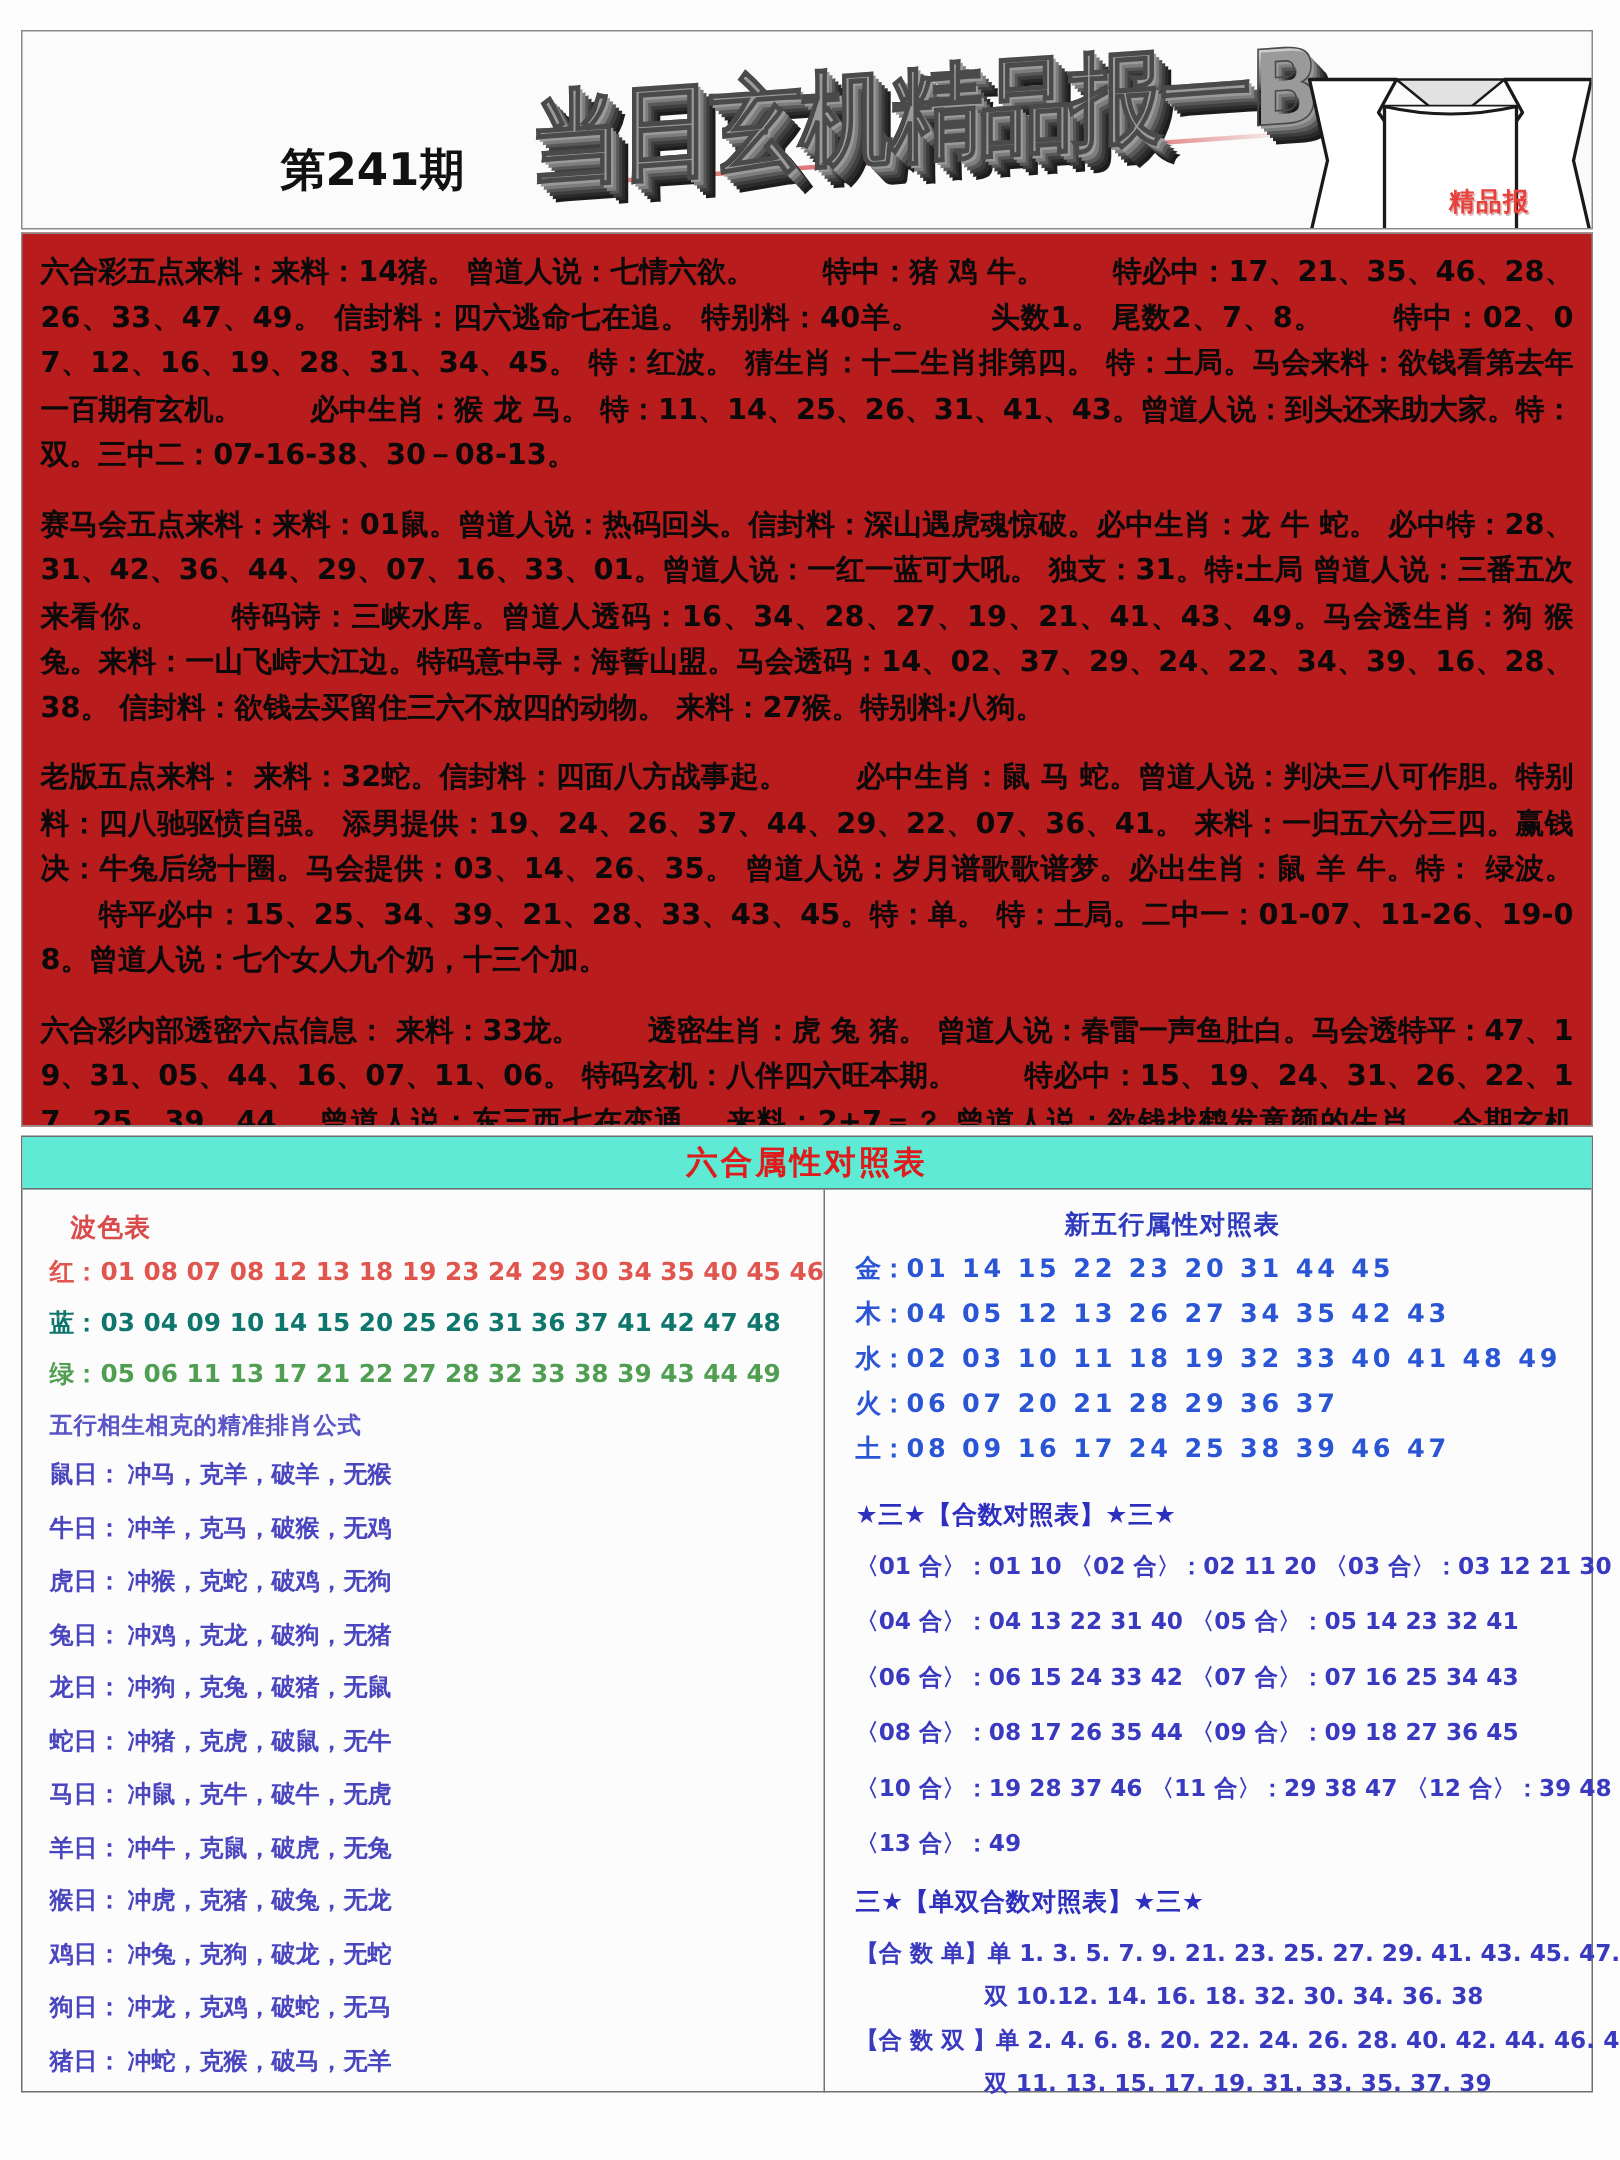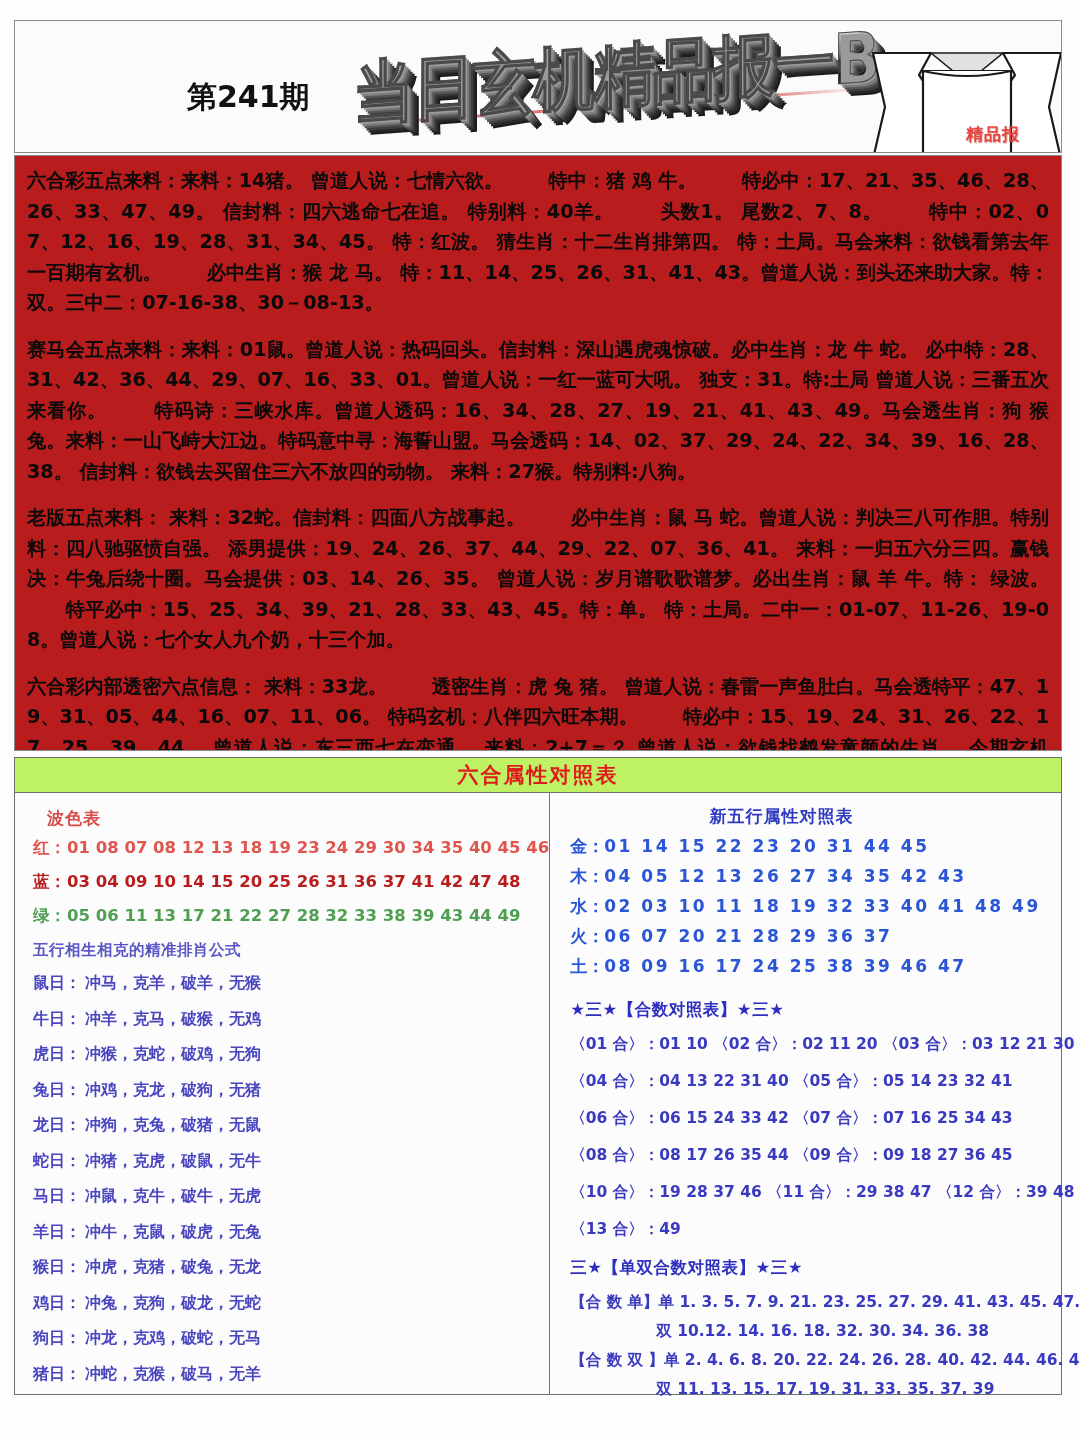--- a/index.html
+++ b/index.html
@@ -17,21 +17,21 @@
 
   
   .header{
     position:absolute;left:14px;top:20px;width:1048px;height:133px;
     border:1px solid #8a8a8a;
     background:#fbfbfb;
     box-sizing:border-box;
     overflow:hidden;
   }
   .issue-no{
-    position:absolute;left:172px;top:56px;
+    position:absolute;left:172px;top:72px;
     font-size:30px;font-weight:bold;letter-spacing:0px;
     color:#111;
     font-family:"DejaVu Sans","Liberation Sans",sans-serif;
   }
   .last-result{
     position:absolute;left:62px;top:113px;
     font-size:20px;font-weight:bold;color:#e11515;
     white-space:nowrap;
     font-family:"DejaVu Sans","Liberation Sans",sans-serif;
   }
@@ -105,34 +105,34 @@
     position:absolute;left:14px;top:757px;width:1048px;height:638px;
     border:1px solid #6f6f6f;
     background:#fcfcfc;
     box-sizing:border-box;
   }
   .tbl-title{
     height:34px;line-height:34px;text-align:center;
     font-size:21px;font-weight:bold;color:#e01b1b;
     border-bottom:1px solid #6f6f6f;
     letter-spacing:2px;
-    background:#bef264;
+    background:#5eead4;
   }
   .cols{display:flex;height:602px;}
   .col-l{width:536px;box-sizing:border-box;border-right:1px solid #737373;padding:10px 0 0 18px;}
   .col-r{flex:1;box-sizing:border-box;padding:6px 0 0 20px;}
 
   .wave-title{
     font-size:17px;font-weight:bold;color:#d94a4a;margin:4px 0 8px 14px;
     letter-spacing:1px;
   }
   .wave-row{font-size:16.5px;font-weight:bold;margin:0 0 14px 0;line-height:20px;white-space:nowrap;}
   .wave-row .lbl{display:inline-block;width:34px;}
   .w-red{color:#e0564f;}
-  .w-blue{color:#b91c1c;}
+  .w-blue{color:#0f766e;}
   .w-green{color:#4f9e52;}
 
   .formula-title{
     font-size:15.5px;font-weight:bold;color:#5a56c8;margin:10px 0 12px 0;letter-spacing:.5px;
   }
   .formula-row{
     font-size:16px;font-weight:bold;color:#4a46c0;line-height:20px;margin:0 0 15.5px 0;white-space:nowrap;
   }
   .formula-row .day{display:inline-block;min-width:52px;}
 

